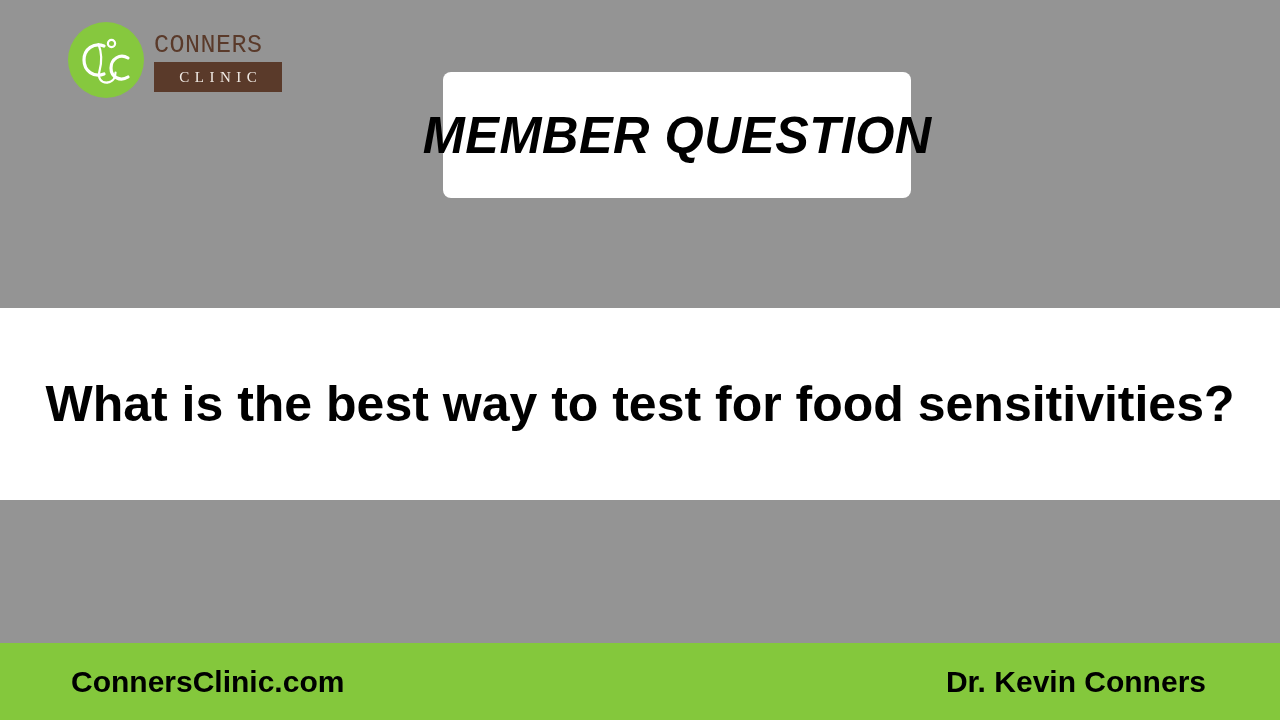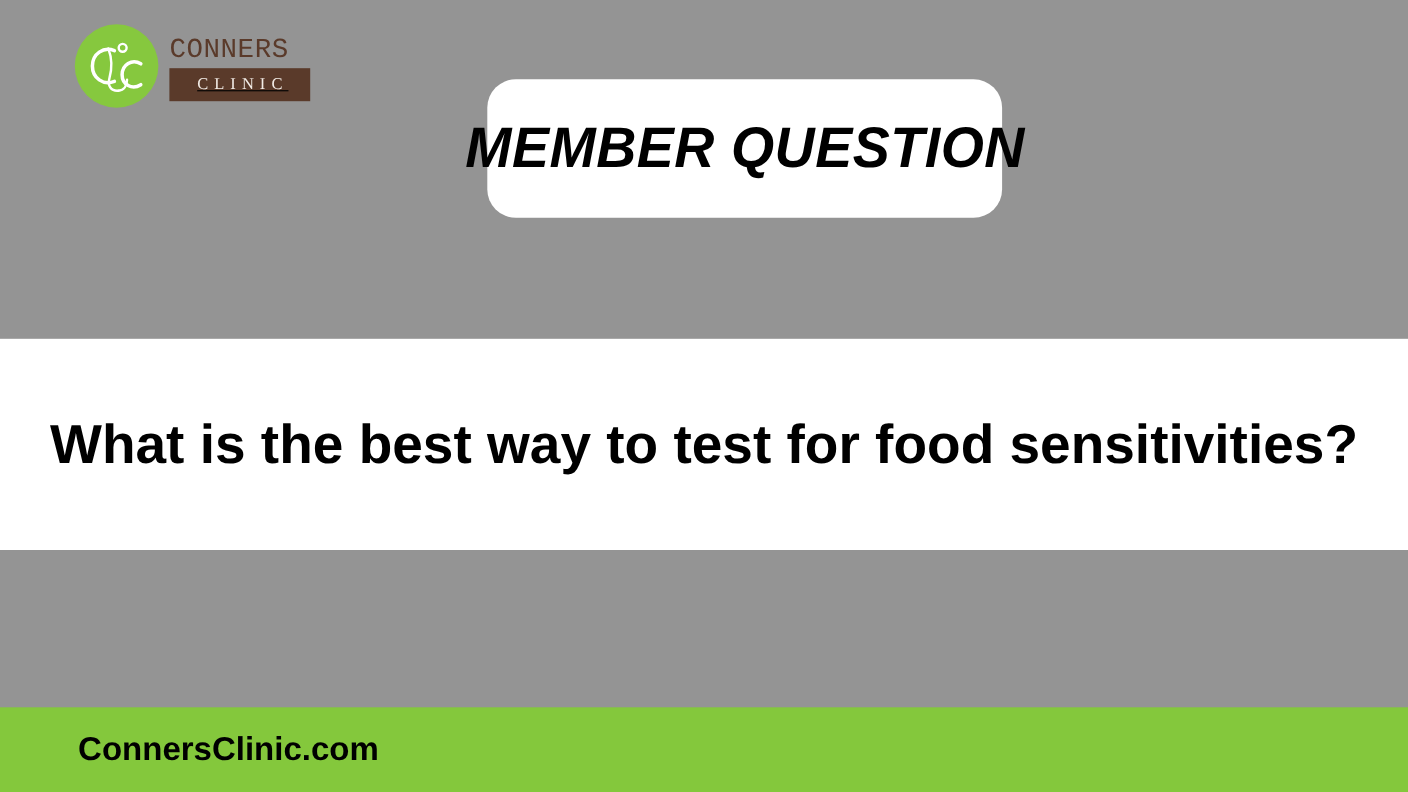--- a/index.html
+++ b/index.html
@@ -60,41 +60,40 @@
     white-space: nowrap;
   }
   #logo-clinic-bar {
     margin-top: 3px;
     width: 128px;
     height: 30px;
     background: #5a3a2a;
     display: flex;
     align-items: center;
     justify-content: center;
-    text-decoration: underline;
   }
   #logo-clinic {
     font-family: "Liberation Serif", serif;
     font-size: 15px;
     line-height: 15px;
     letter-spacing: 5.5px;
     text-indent: 5.5px;
     color: #f2ece6;
     white-space: nowrap;
   }
 
   
   #banner {
     position: absolute;
     left: 443px;
     top: 72px;
     width: 468px;
     height: 126px;
     background: #ffffff;
-    border-radius: 26px;
+    border-radius: 8px;
     display: flex;
     align-items: center;
     justify-content: center;
   }
   #banner-label {
     font-family: "Liberation Sans Narrow", "Liberation Sans", sans-serif;
     font-weight: bold;
     font-style: italic;
     font-size: 52px;
     line-height: 52px;
@@ -183,15 +182,16 @@
   <div id="banner">
     <span id="banner-label">MEMBER QUESTION</span>
   </div>
 
   <div id="question">
     <h1 id="question-text">What is the best way to test for food sensitivities?</h1>
   </div>
 
   <div id="footer">
     <span class="footer-text" id="footer-site">ConnersClinic.com</span>
+    <span class="footer-text" id="footer-author">Dr. Kevin Conners</span>
   </div>
 
 </div>
 
 </body></html>

